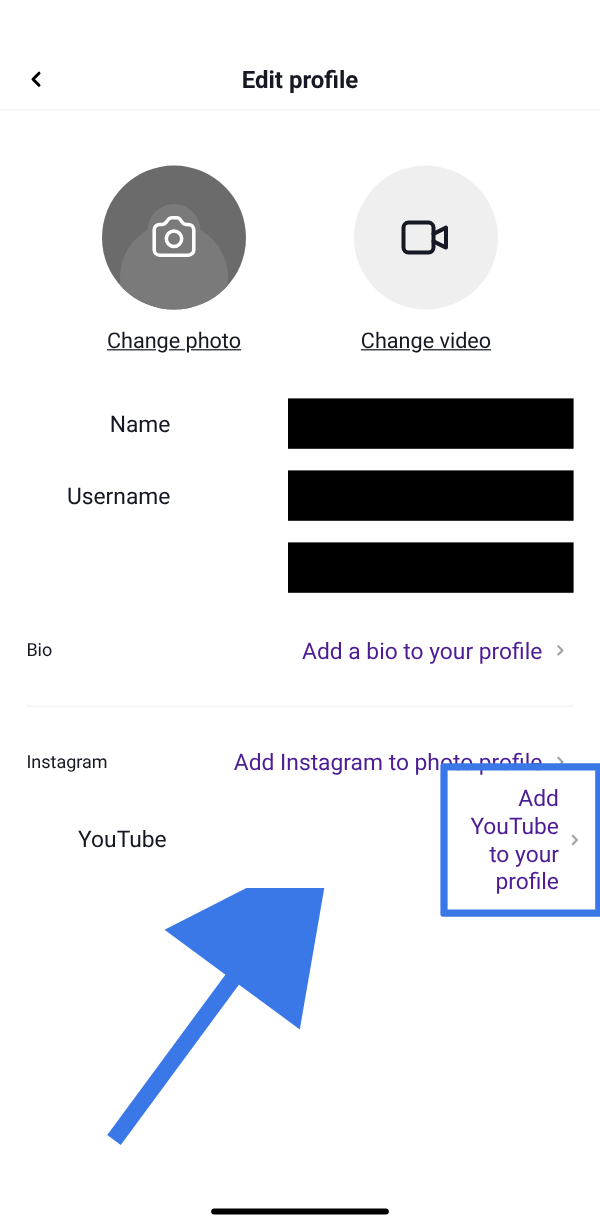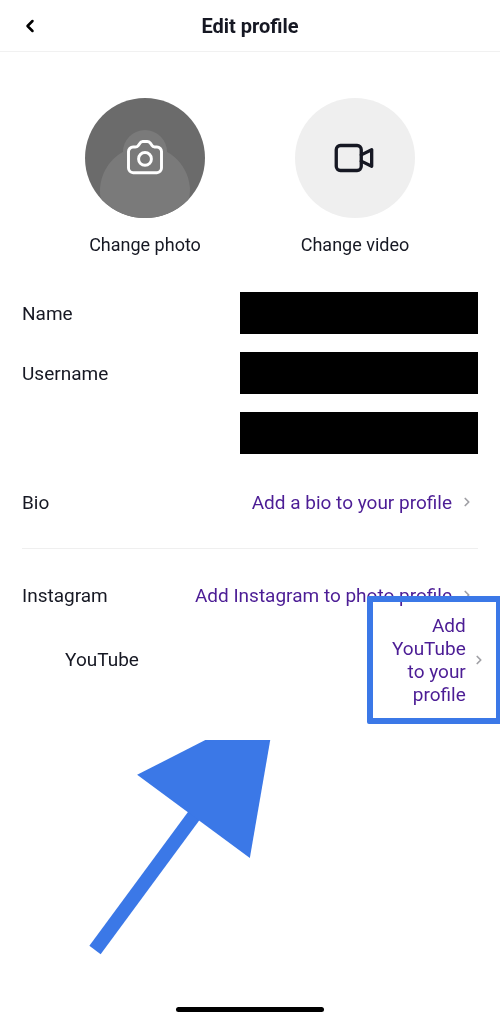--- a/index.html
+++ b/index.html
@@ -12,20 +12,21 @@
     overflow: hidden;
     position: relative;
   }
   .header {
     height: 52px;
     display: flex;
     align-items: center;
     justify-content: center;
     position: relative;
     border-bottom: 1px solid #f1f1f1;
+    margin-top: 40px;
   }
   .back {
     position: absolute;
     left: 14px;
     top: 50%;
     transform: translateY(-50%);
     width: 32px; height: 32px;
     display: flex; align-items: center; justify-content: center;
   }
   .title {
@@ -72,29 +73,31 @@
     position: absolute;
     inset: 0;
     display: flex; align-items: center; justify-content: center;
   }
   .circle-video {
     background: #efefef;
   }
   .media-label {
     font-size: 18px;
     color: #161823;
+    text-decoration: underline;
   }
   .fields {
     padding: 4px 0;
   }
   .row {
     display: flex;
     align-items: center;
     padding: 0 22px;
     min-height: 60px;
+    text-align: right;
   }
   .row-label {
     flex: 0 0 120px;
     font-size: 19px;
     color: #161823;
   }
   .row-value {
     flex: 1;
     min-height: 42px;
     display: flex; align-items: center;
@@ -112,21 +115,21 @@
     width: 238px;
   }
   .placeholder-row {
     display: flex;
     align-items: center;
     padding: 0 22px;
     height: 64px;
   }
   .ph-label {
     flex: 0 0 110px;
-    font-size: 19px;
+    font-size: 15px;
     color: #161823;
   }
   .ph-value {
     flex: 1;
     display: flex;
     align-items: center;
     justify-content: flex-end;
     gap: 6px;
     font-size: 19px;
     color: #4c1d95;

